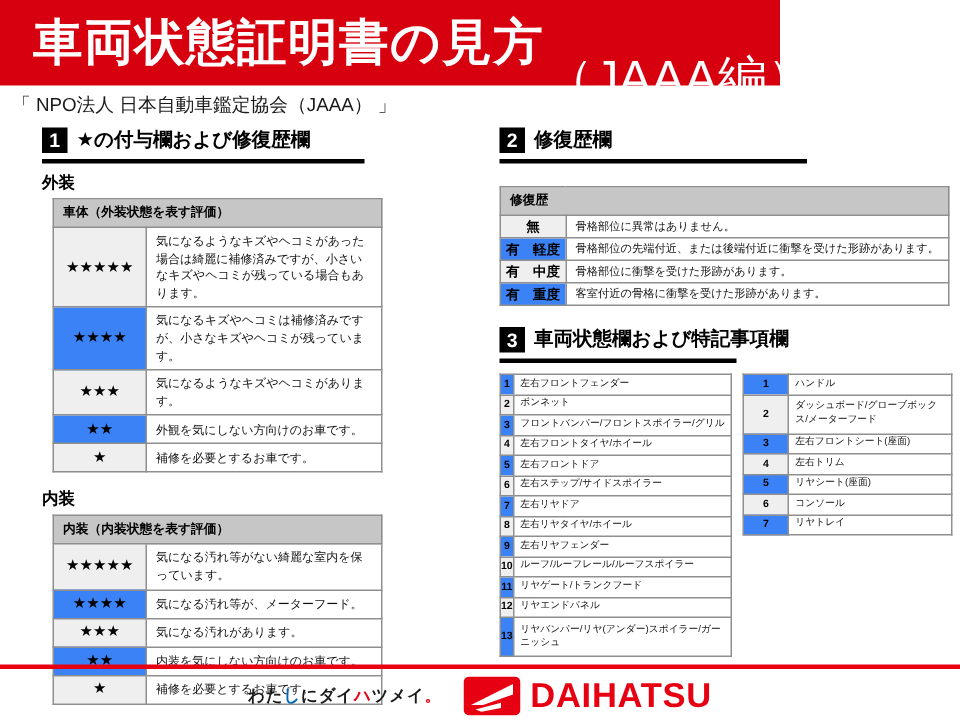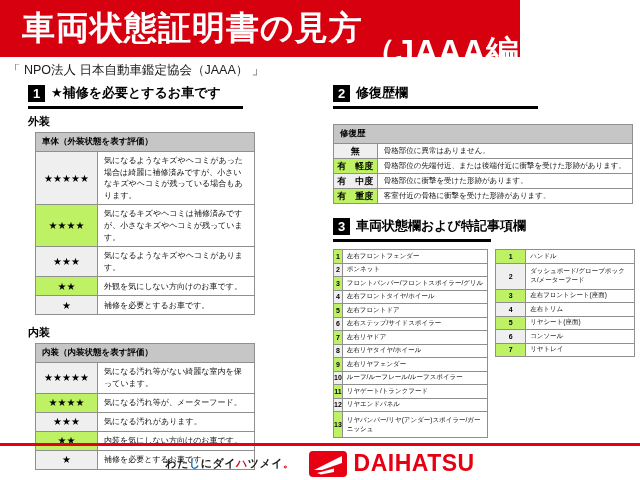--- a/index.html
+++ b/index.html
@@ -4,21 +4,21 @@
 <style>
   * { margin:0; padding:0; box-sizing:border-box; }
   html,body { width:640px; height:480px; }
   body { font-family:"Liberation Sans","DejaVu Sans",sans-serif; background:#ffffff; }
   .page { position:relative; width:640px; height:480px; background:#fff; overflow:hidden; }
 
   
   .banner { position:absolute; left:0; top:0; width:520px; height:57px; background:#d7000f;
             display:flex; align-items:center; justify-content:space-between; padding:0 22px; }
   .banner-title { color:#fff; font-size:33px; font-weight:bold; letter-spacing:1px; white-space:nowrap; }
-  .banner-edition { color:#fff; font-size:33px; font-weight:bold; white-space:nowrap;margin-top:48px; }
+  .banner-edition { color:#fff; font-size:33px; font-weight:normal; white-space:nowrap;margin-top:48px; }
 
   .subtitle { position:absolute; left:8px; top:62px; font-size:12.5px; color:#1a1a1a; white-space:nowrap; }
 
   
   .sec-header { display:flex; align-items:center; gap:6px; border-bottom:3px solid #000; padding-bottom:4px; }
   .sec-num { background:#000; color:#fff; font-weight:bold; font-size:13px; width:17px; height:17px;
              display:flex; align-items:center; justify-content:center; flex:0 0 auto; }
   .sec-title { font-size:13px; font-weight:bold; color:#000; white-space:nowrap; }
 
   .col-left  { position:absolute; left:28px; top:84px; width:282px; }
@@ -39,21 +39,21 @@
   .star-table td.dsc { font-size:8px; padding:3px 6px; line-height:1.45; color:#111; }
   .star-table tr.h1 td { height:19px; }
   .star-table tr.h2 td { height:30px; }
 
   .repair-table { width:300px; }
   .repair-table td.lbl { width:55px; text-align:center; font-size:9px; font-weight:bold; white-space:nowrap; }
   .repair-table td.dsc { font-size:7.5px; padding:2px 6px; white-space:nowrap; color:#111; }
   .repair-table tr td { height:15px; }
 
   .shade-a { background:#efefef; }
-  .shade-b { background:#bef264; }
+  .shade-b { background:#3b82f6; }
 
   .cond-wrap { display:flex; gap:7px; align-items:flex-start; margin-top:7px; }
   .cond-table { }
   .cond-table td.num { width:30px; text-align:center; font-size:7px; font-weight:bold; }
   .cond-table td.name { font-size:6.5px; padding:1px 4px; color:#111; line-height:1.35; }
   .cond-left { width:145px; }
   .cond-left td { height:13.5px; }
   .cond-left tr.tall td { height:26px; }
   .cond-left td.name { white-space:nowrap; }
   .cond-left tr.tall td.name { white-space:normal; }
@@ -78,21 +78,21 @@
   <div class="banner">
     <div class="banner-title">車両状態証明書の見方</div>
     <div class="banner-edition">（JAAA編）</div>
   </div>
 
   <div class="subtitle">「 NPO法人 日本自動車鑑定協会（JAAA） 」</div>
 
   <div class="col-left">
     <div class="sec-header" id="s1">
       <span class="sec-num">1</span>
-      <span class="sec-title">★補修を必要とするお車です</span>
+      <span class="sec-title">★の付与欄および修復歴欄</span>
     </div>
 
     <div class="group-label">外装</div>
 
     <table class="star-table">
       <tbody>
         <tr class="hdr-row">
             <td colspan="2">車体（外装状態を表す評価）</td>
           </tr>
         <tr class="h2">

